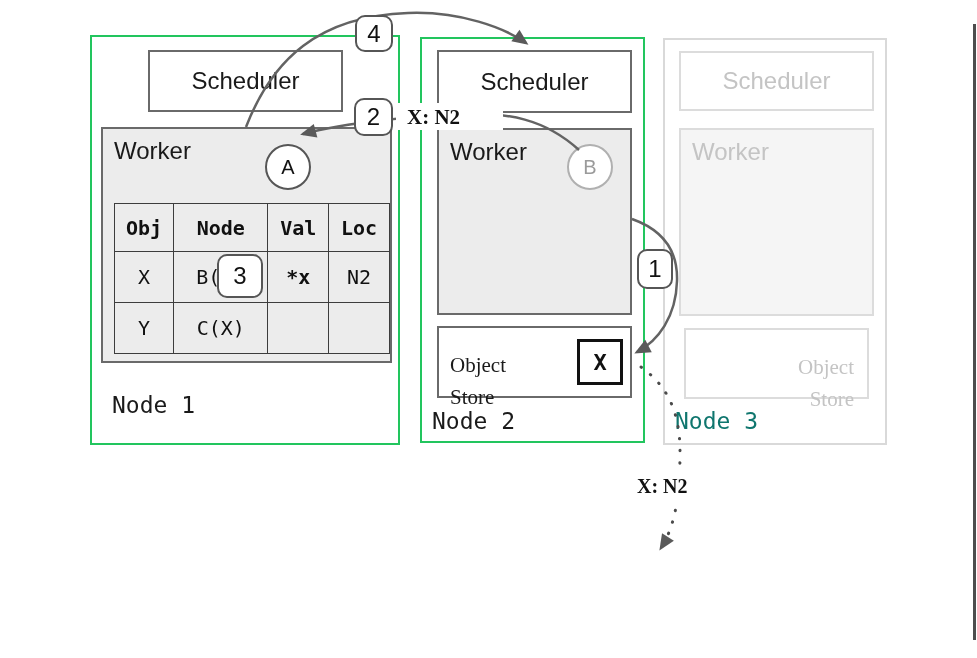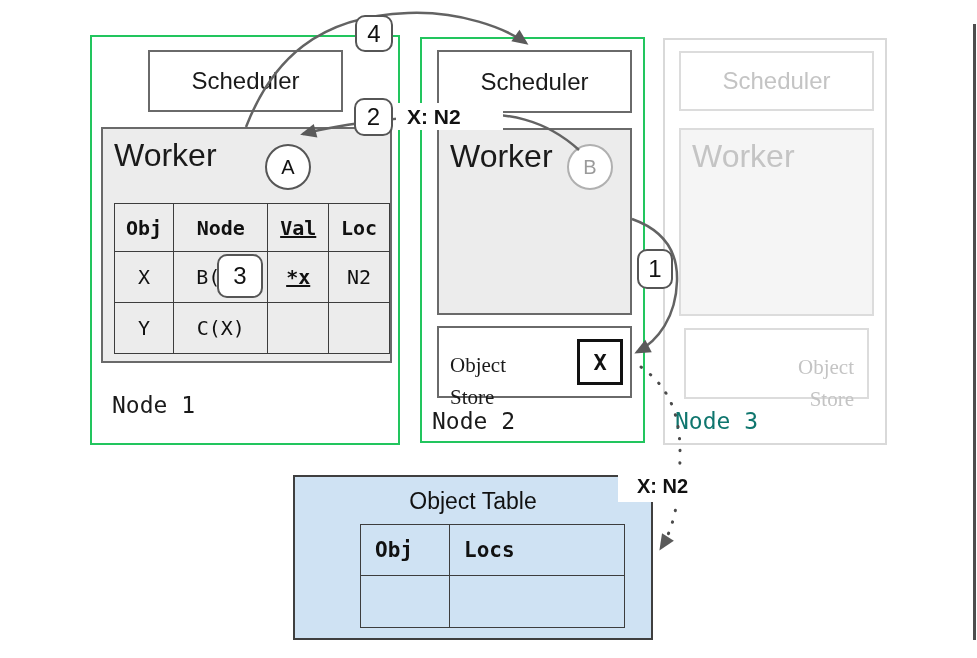--- a/index.html
+++ b/index.html
@@ -8,37 +8,37 @@
   .abs{position:absolute;box-sizing:border-box;}
 
   
   .node{border:2px solid #22c55e;background:#fff;z-index:1;}
   .node.inactive{border-color:#d9d9d9;}
   .inner-box{position:absolute;box-sizing:border-box;border:2px solid #6a6a6a;background:#fff;
              display:flex;align-items:center;justify-content:center;font-size:24px;color:#1a1a1a;}
   .inactive .inner-box{border-color:#dcdcdc;color:#c4c4c4;}
   .worker{position:absolute;box-sizing:border-box;border:2px solid #6a6a6a;background:#ececec;}
   .inactive .worker{border-color:#dcdcdc;background:#f5f5f5;}
-  .worker-label{position:absolute;left:11px;top:8px;font-size:32px;color:#1a1a1a;}
+  .worker-label{position:absolute;left:11px;top:8px;font-size:24px;color:#1a1a1a;}
   .inactive .worker-label{color:#c4c4c4;}
   .node-label{position:absolute;font-family:"DejaVu Sans Mono",monospace;font-size:23px;color:#1a1a1a;}
   .inactive .node-label{color:#0f766e;}
 
   .task-circle{position:absolute;width:46px;height:46px;border-radius:50%;background:#fff;
                border:2px solid #565656;display:flex;align-items:center;justify-content:center;
                font-size:20px;color:#111;box-sizing:border-box;}
   .task-circle.dim{border-color:#b0b0b0;color:#9a9a9a;}
 
   
   table{border-collapse:collapse;border-radius:14px;}
   .wtable{position:absolute;left:11px;top:74px;}
   .wtable td{border:1.5px solid #3d3d3d;font-family:"DejaVu Sans Mono",monospace;
              font-size:20px;color:#111;text-align:center;padding:0;}
   .wtable tr.hdr td{font-weight:700;}
-  .wtable .c0{width:62px;} .wtable .c1{width:79px;} .wtable .c2{width:64px;text-decoration:underline;} .wtable .c3{width:64px;}
+  .wtable .c0{width:62px;} .wtable .c1{width:79px;} .wtable .c2{width:64px;} .wtable .c3{width:64px;}
   .wtable tr{height:51px;} .wtable tr.hdr{height:48px;}
   .wtable td.clipped{text-align:left;padding-left:22px;}
   .wtable td.bold{font-weight:700;}
 
   
   .ostore-text{position:absolute;left:11px;top:21px;font-family:Liberation Serif, serif;
                font-size:21px;line-height:32px;color:#1a1a1a;white-space:pre;}
   .inactive .ostore-text{color:#c4c4c4;left:auto;right:13px;text-align:right;}
   .xbox{position:absolute;border:3px solid #111;background:#fff;width:46px;height:46px;
         display:flex;align-items:center;justify-content:center;
@@ -52,21 +52,21 @@
              font-size:21px;color:#111;text-align:left;padding:0 0 0 14px;}
   .otable tr{height:52px;} .otable tr.hdr{height:51px;}
   .otable .c0{width:74px;} .otable .c1{width:160px;}
   .otable tr.hdr td{font-weight:700;}
 
   
   svg.arrows{position:absolute;left:0;top:0;z-index:2;pointer-events:none;}
 
   
   .strip{position:absolute;background:#ffffff;z-index:3;}
-  .edge-label{position:absolute;font-family:Liberation Sans, sans-serif;font-weight:600;
+  .edge-label{position:absolute;font-family:Liberation Serif, serif;font-weight:600;
               color:#111;z-index:4;white-space:pre;}
 
   
   .badge{position:absolute;background:#fff;border:2.5px solid #565656;border-radius:10px;
          display:flex;align-items:center;justify-content:center;font-size:24px;color:#111;
          z-index:5;box-sizing:border-box;}
 
   .edge-artifact{position:absolute;background:#4d4d4d;z-index:6;}
 </style>
 </head>
@@ -134,35 +134,20 @@
     </div>
     <div class="worker" style="left:14px;top:88px;width:195px;height:188px;">
       <span class="worker-label">Worker</span>
     </div>
     <div class="inner-box" style="left:19px;top:288px;width:185px;height:71px;">
       <span class="ostore-text"><span>Object</span><br><span>Store</span></span>
     </div>
     <span class="node-label" style="left:10px;top:368px;">Node 3</span>
   </div>
 
-  <div class="abs otable-wrap" style="left:293px;top:475px;width:360px;height:165px;">
-    <div class="otable-title">Object Table</div>
-    <table class="otable">
-      <tbody>
-          <tr class="hdr">
-        <td class="c0">Obj</td>
-        <td class="c1">Locs</td>
-      </tr>
-      <tr>
-        <td class="c0"></td>
-        <td class="c1"></td>
-      </tr>
-    </tbody>
-      </table>
-  </div>
 
   <svg class="arrows" width="977" height="658" viewBox="0 0 977 658">
     <defs>
       <marker id="ah" markerUnits="userSpaceOnUse" markerWidth="18" markerHeight="16" refX="14" refY="8" orient="auto">
         <path d="M1,1 L17,8 L1,15 Z" fill="#5a5a5a"></path>
       </marker>
     </defs>
 
     <path d="M 246,127 C 272,60 318,16 408,13 C 460,11 505,28 526,43" fill="none" stroke="#636363" stroke-width="2.5" marker-end="url(#ah)"></path>
 

